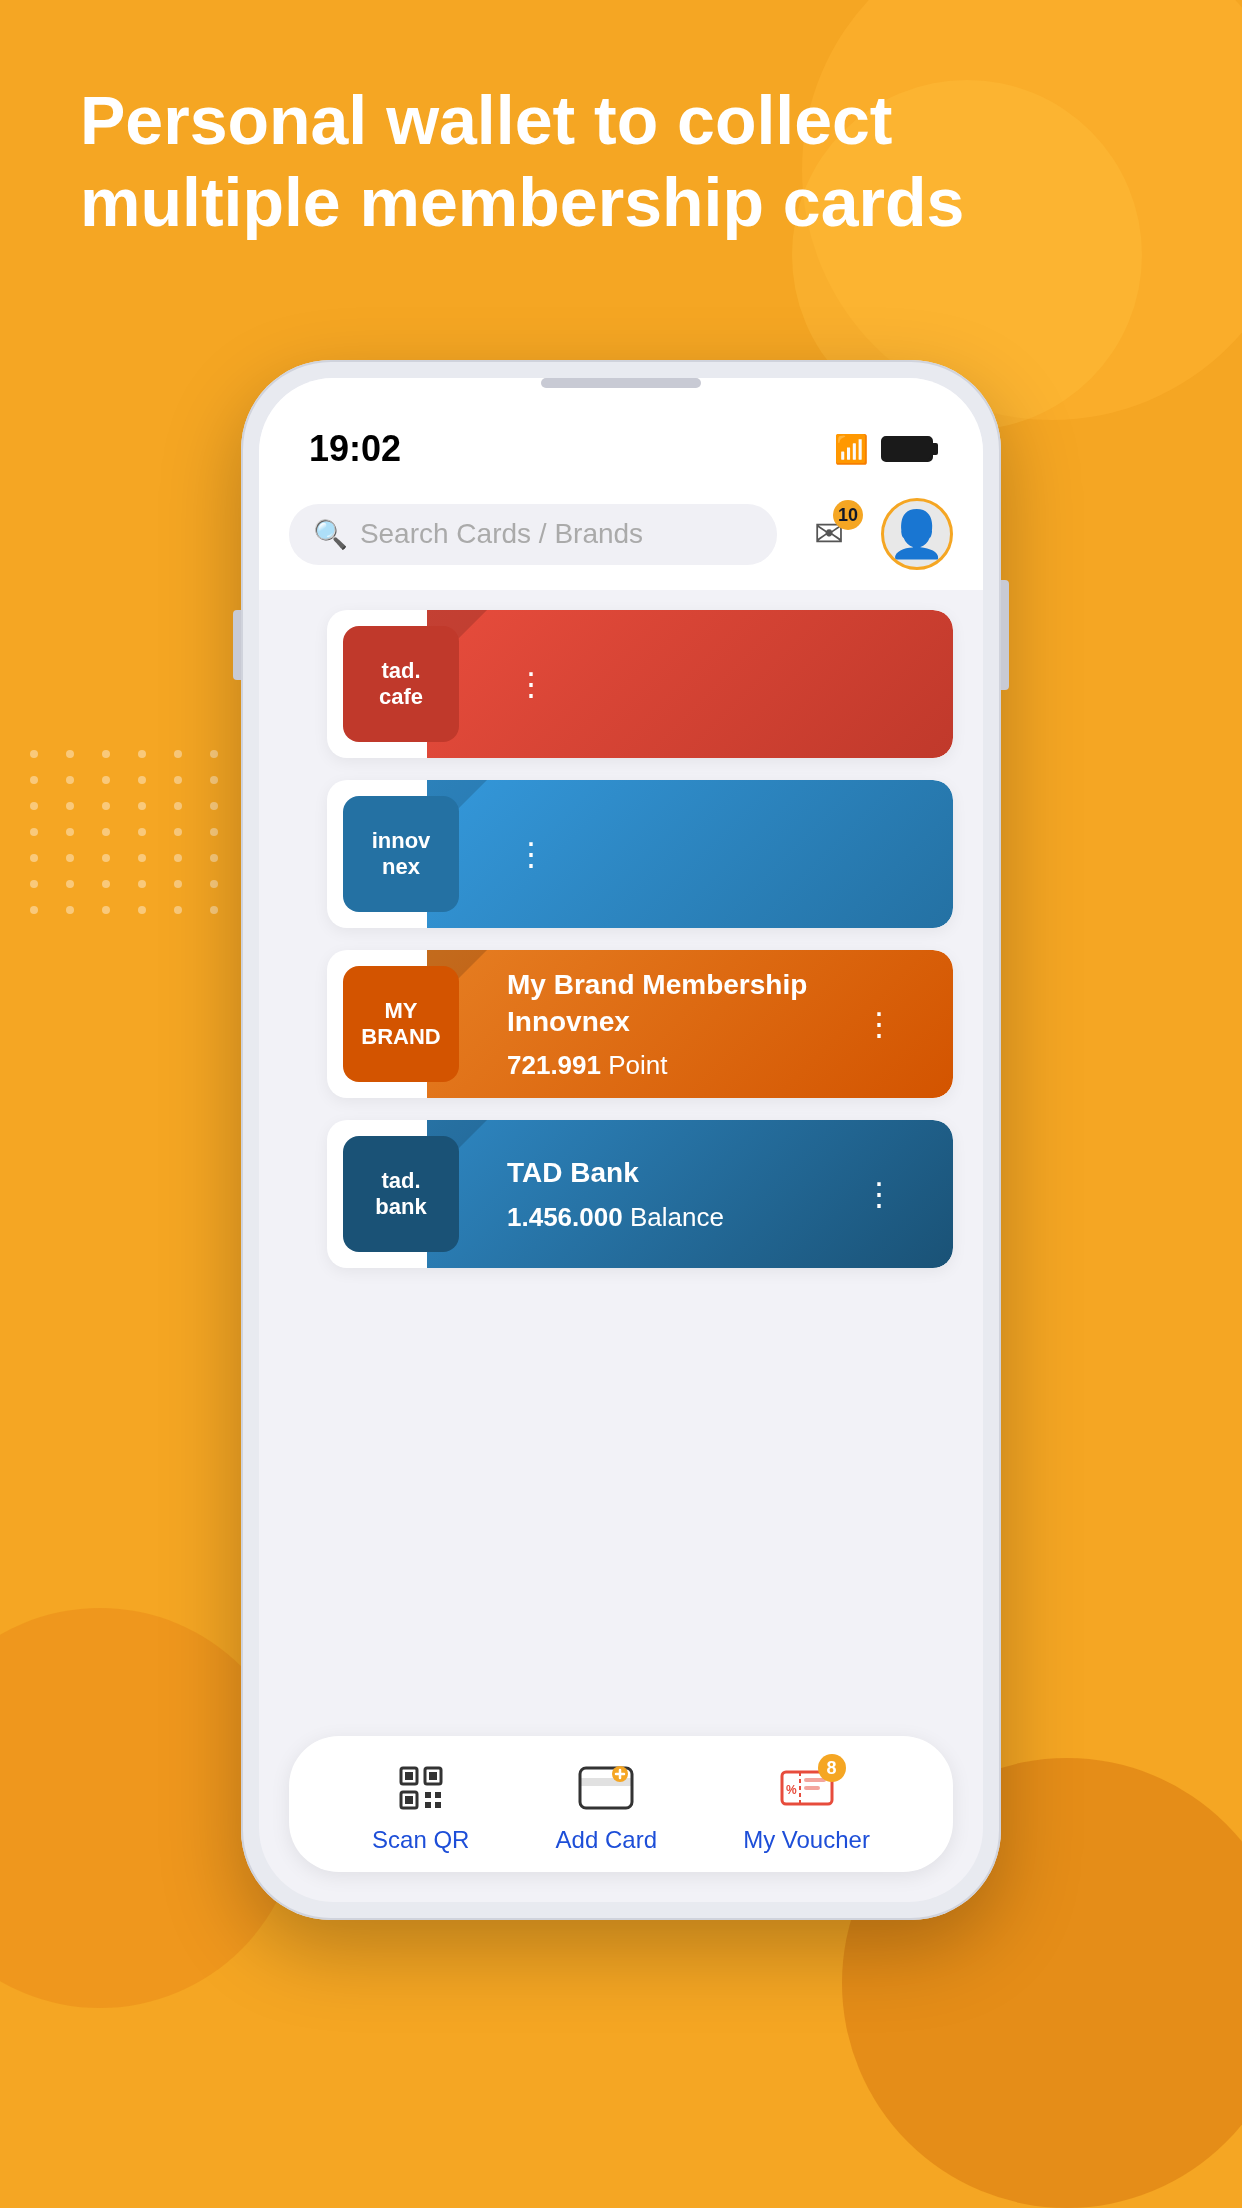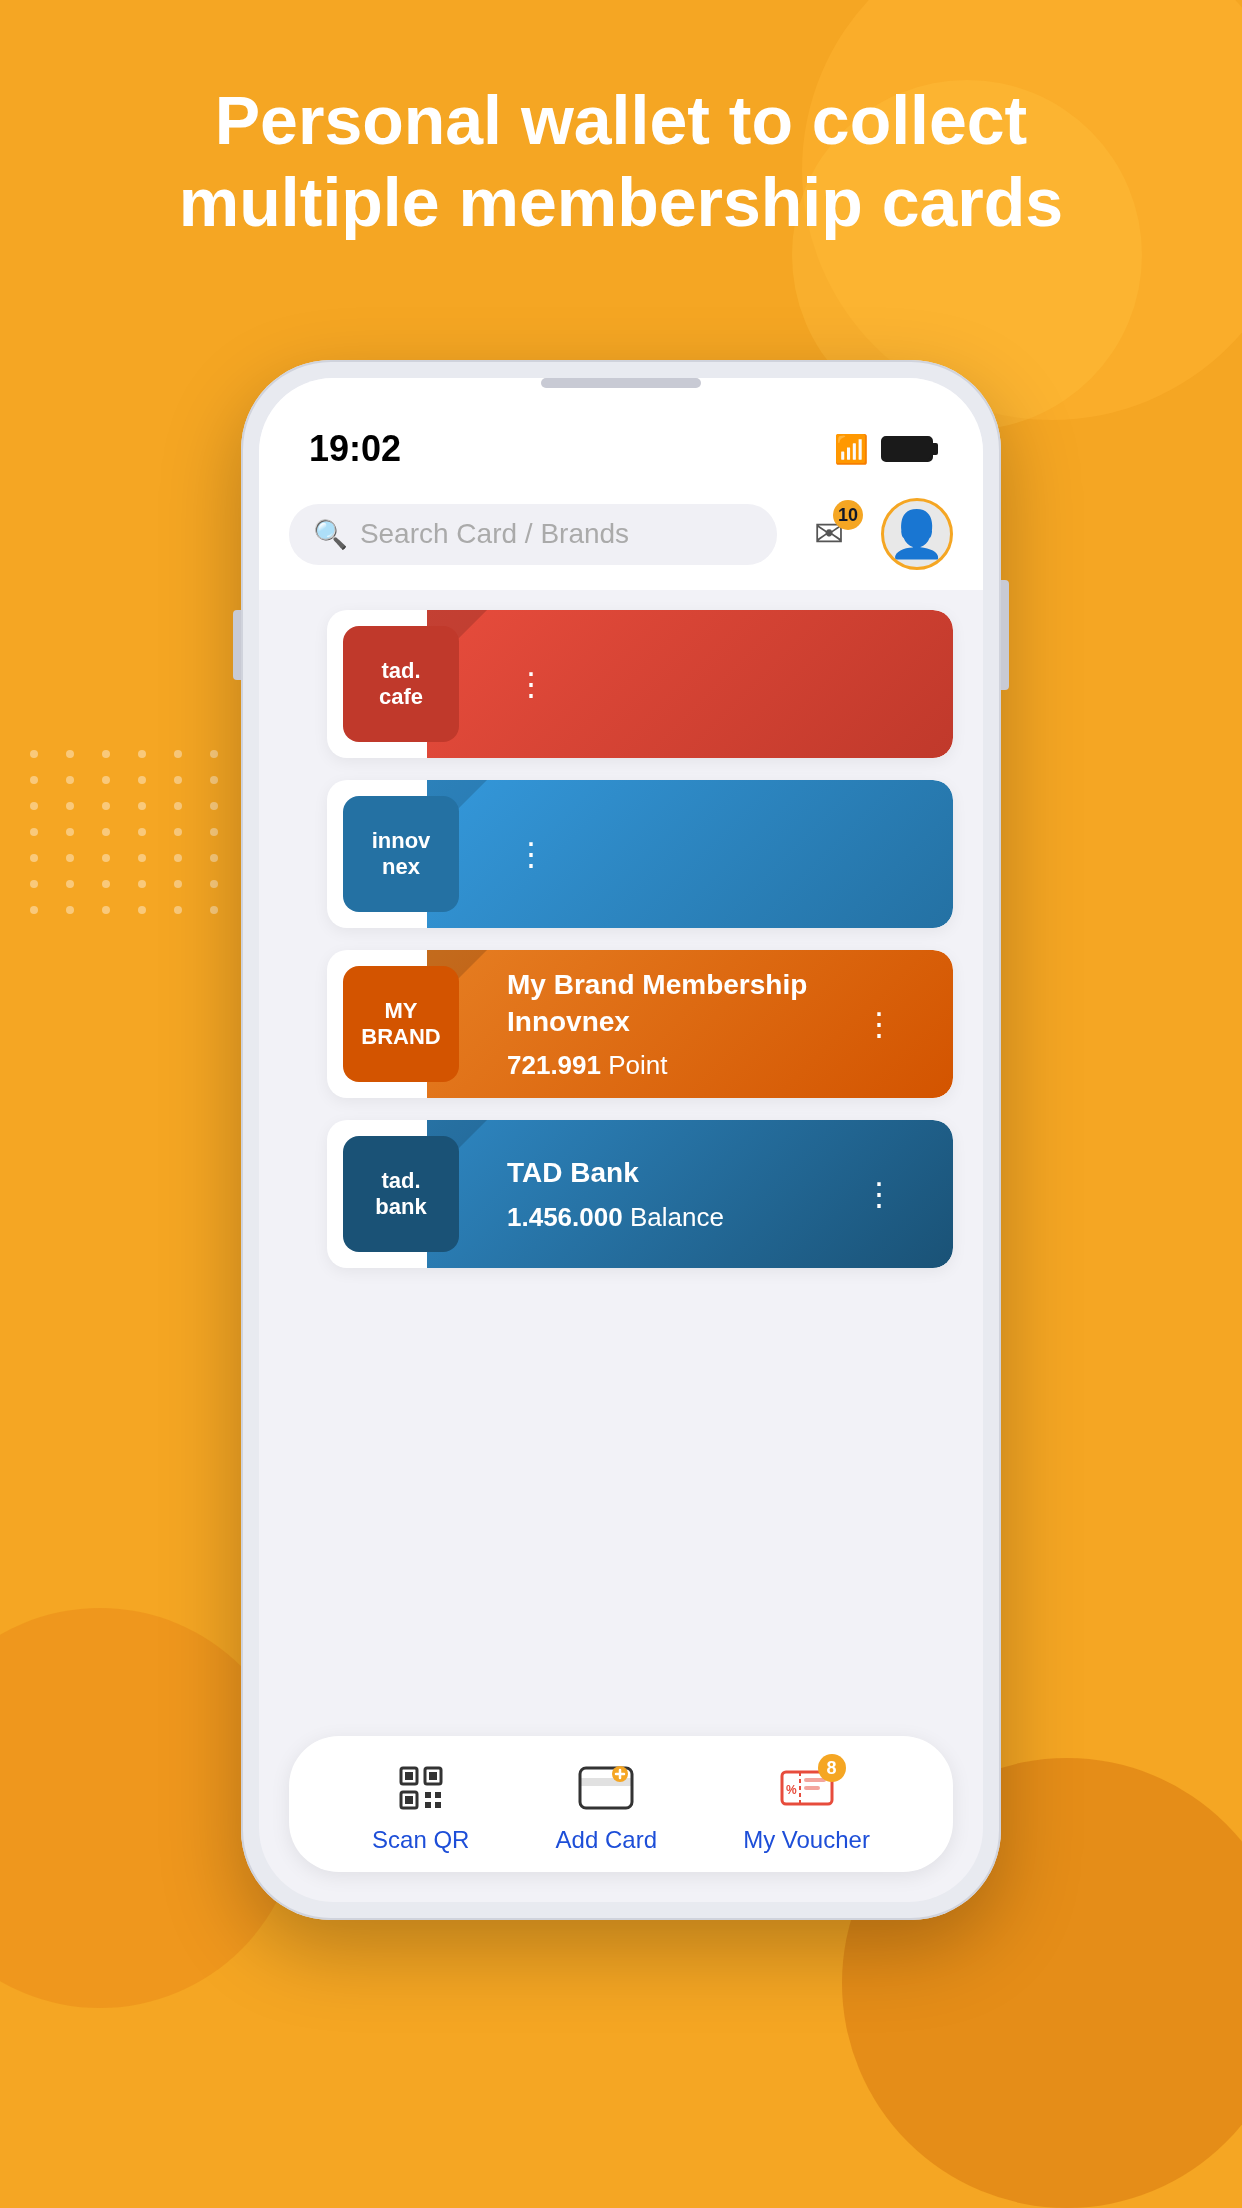--- a/index.html
+++ b/index.html
@@ -65,21 +65,21 @@
       background: rgba(255,255,255,0.4);
       border-radius: 50%;
     }
 
     
     .hero-title {
       position: absolute;
       top: 80px;
       left: 0;
       right: 0;
-      text-align: center;
+      text-align: left;
       padding: 0 80px;
       color: white;
       font-size: 68px;
       font-weight: 800;
       line-height: 1.2;
       z-index: 2;
     }
 
     
     .phone-wrapper {
@@ -470,21 +470,21 @@
         <span class="status-time">19:02</span>
         <div class="status-icons">
           <span class="wifi-icon">📶</span>
           <div class="battery-icon"></div>
         </div>
       </div>
 
       <div class="search-bar-row">
         <div class="search-input-wrap">
           <span class="search-icon-svg">🔍</span>
-          <span class="search-placeholder">Search Card / Brands</span>
+          <span class="search-placeholder">Search Cards / Brands</span>
         </div>
         <div class="notif-btn">
           <span class="notif-icon">✉</span>
           <span class="notif-badge">10</span>
         </div>
         <div class="avatar-btn">
           <span class="avatar-icon">👤</span>
         </div>
       </div>
 

